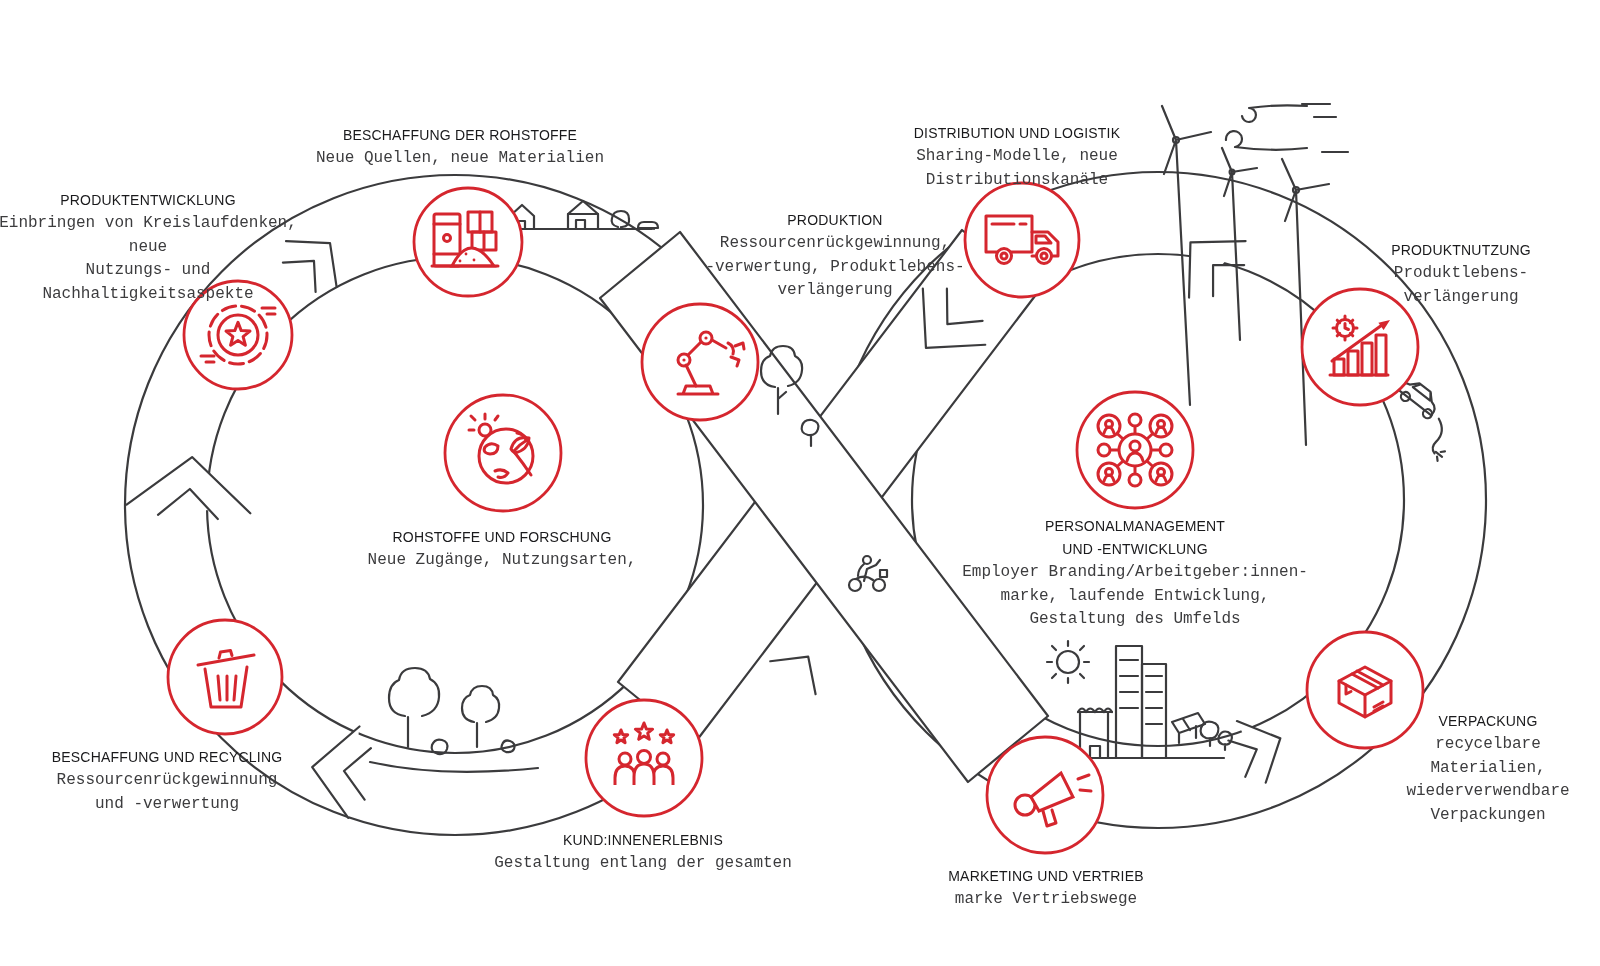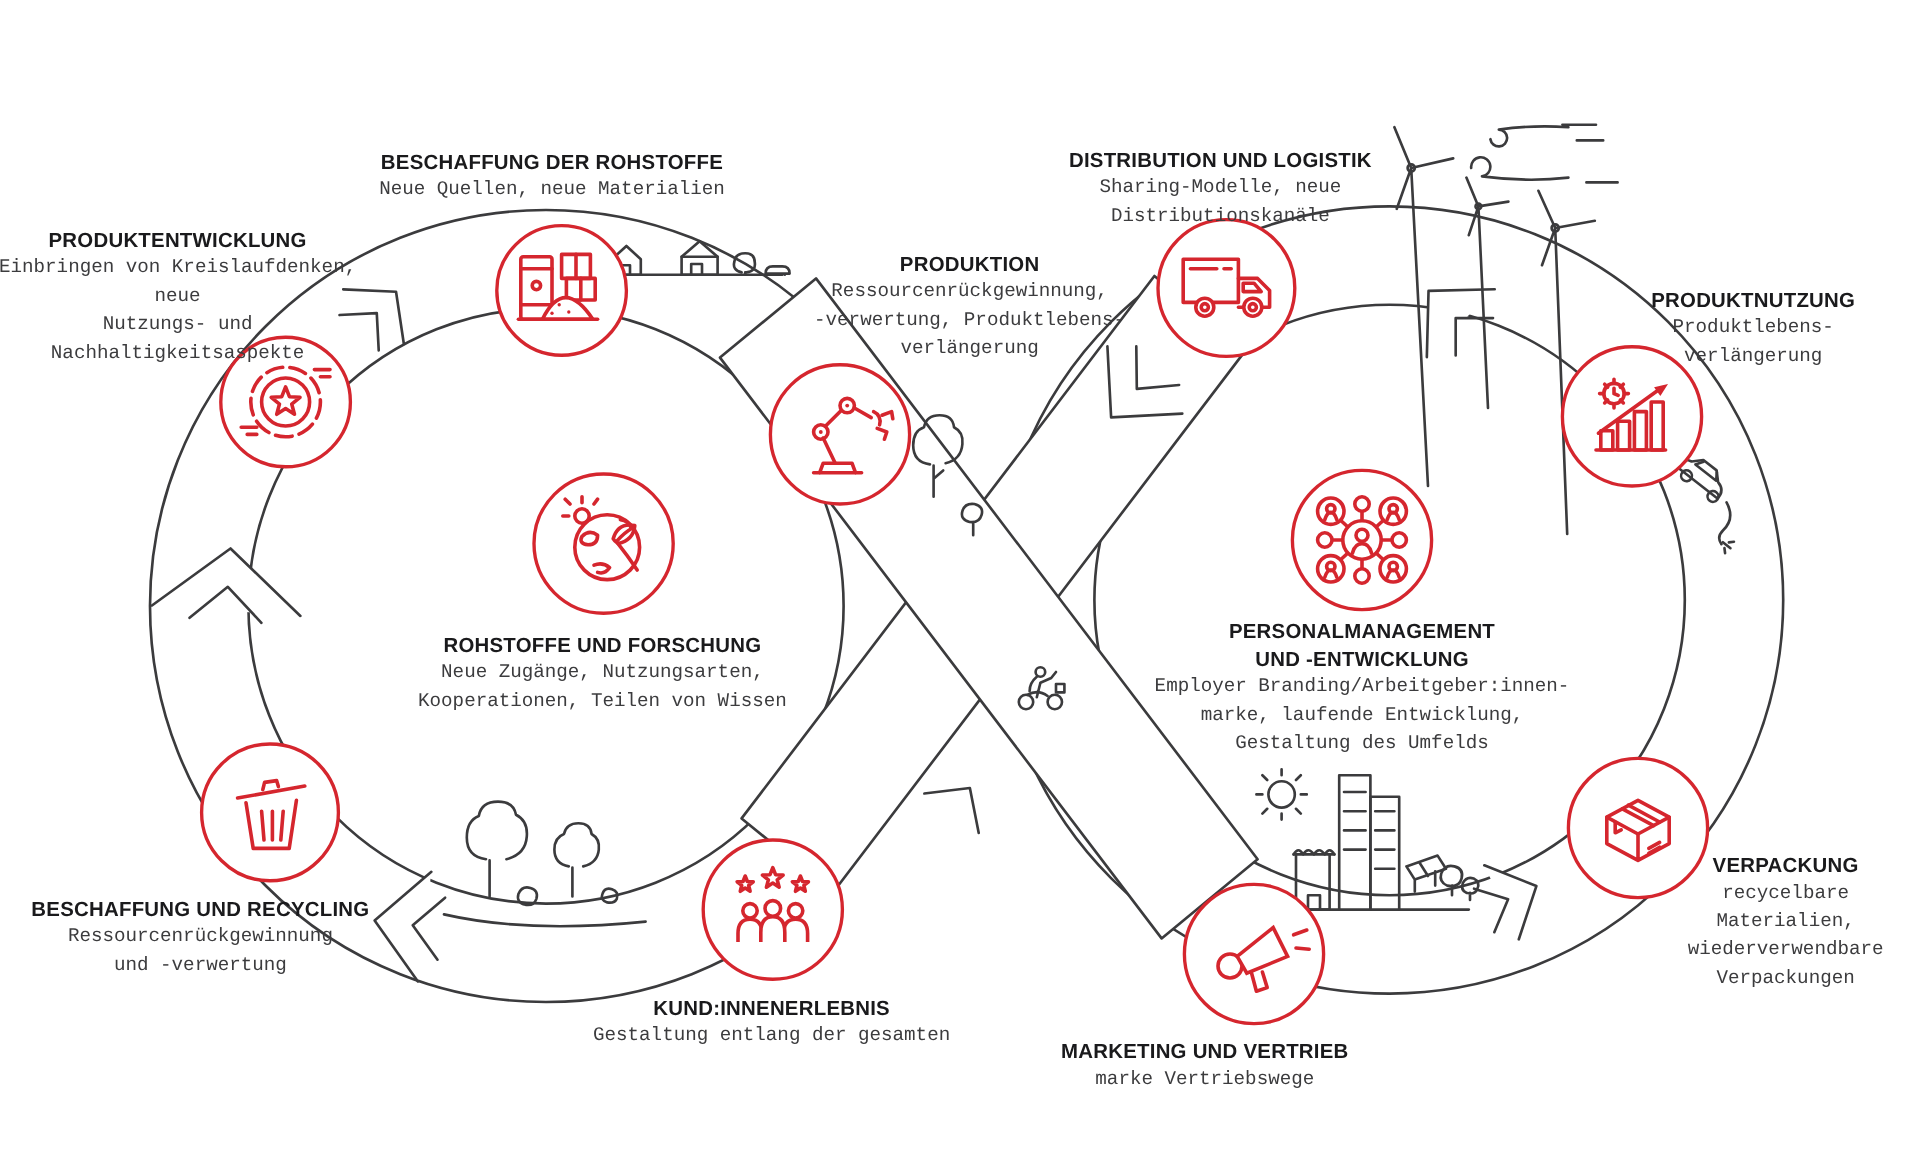--- a/index.html
+++ b/index.html
@@ -2,21 +2,21 @@
 <html style="--accent: #d5262e; --line: #3b3b3d; --title: #1a1a1c; --sub: #3c3c3e; --bg: #ffffff;"><head>
 <meta charset="utf-8">
 <style>
   :root { --accent:#d5262e; --line:#3b3b3d; --title:#1a1a1c; --sub:#3c3c3e; --bg:#ffffff; }
   * { box-sizing:border-box; }
   html,body { margin:0; padding:0; background:var(--bg); }
   .stage { position:relative; width:1600px; height:966px; background:var(--bg); overflow:hidden;
            font-family:"Liberation Sans","DejaVu Sans",sans-serif; }
   .stage > svg { position:absolute; left:0; top:0; }
   .label { position:absolute; text-align:center; }
-  .label .t { font-size:17px; font-weight:700; color:var(--title); line-height:23px; letter-spacing:.2px; }
+  .label .t { font-size:14px; font-weight:400; color:var(--title); line-height:23px; letter-spacing:.2px; }
   .label .s { font-size:16px; font-weight:400; color:var(--sub); line-height:23.5px;font-family:Liberation Mono, monospace; }
   
   .nc  { fill:#fff; stroke:var(--accent); stroke-width:2.8; }
   .ic  { fill:none; stroke:var(--accent); stroke-width:3; stroke-linecap:round; stroke-linejoin:round; }
   .icw { fill:#fff; stroke:var(--accent); stroke-width:3; }
   .icf { fill:var(--accent); stroke:none; }
   .ln  { fill:none; stroke:var(--line); stroke-width:2.2; stroke-linecap:round; stroke-linejoin:round; }
   .band{ fill:#fff; stroke:var(--line); stroke-width:2.2; stroke-linejoin:round; }
   .mask{ fill:#fff; stroke:none; }
 </style>
@@ -303,42 +303,41 @@
   <div class="t">PRODUKTENTWICKLUNG</div>
   <div class="s">Einbringen von Kreislaufdenken, neue</div>
   <div class="s">Nutzungs- und Nachhaltigkeitsaspekte</div>
 </div>
 
 <div class="label" style="left:290px; top:124px; width:340px">
   <div class="t">BESCHAFFUNG DER ROHSTOFFE</div>
   <div class="s">Neue Quellen, neue Materialien</div>
 </div>
 
-<div class="label" style="left:658px; top:209px; width:300px">
+<div class="label" style="left:685px; top:209px; width:300px">
   <div class="t">PRODUKTION</div>
   <div class="s">Ressourcenrückgewinnung,</div>
   <div class="s">-verwertung, Produktlebens-</div>
   <div class="s">verlängerung</div>
 </div>
 
 <div class="label" style="left:827px; top:122px; width:380px">
   <div class="t">DISTRIBUTION UND LOGISTIK</div>
   <div class="s">Sharing-Modelle, neue Distributionskanäle</div>
 </div>
 
 <div class="label" style="left:1351px; top:239px; width:220px">
   <div class="t">PRODUKTNUTZUNG</div>
   <div class="s">Produktlebens-</div>
   <div class="s">verlängerung</div>
 </div>
 
 <div class="label" style="left:342px; top:526px; width:320px">
   <div class="t">ROHSTOFFE UND FORSCHUNG</div>
   <div class="s">Neue Zugänge, Nutzungsarten,</div>
-  <div class="s">Kooperationen, Teilen von Wissen</div>
 </div>
 
 <div class="label" style="left:955px; top:515px; width:360px">
   <div class="t">PERSONALMANAGEMENT</div>
   <div class="t">UND -ENTWICKLUNG</div>
   <div class="s">Employer Branding/Arbeitgeber:innen-</div>
   <div class="s">marke, laufende Entwicklung,</div>
   <div class="s">Gestaltung des Umfelds</div>
 </div>
 
@@ -346,21 +345,21 @@
   <div class="t">BESCHAFFUNG UND RECYCLING</div>
   <div class="s">Ressourcenrückgewinnung</div>
   <div class="s">und -verwertung</div>
 </div>
 
 <div class="label" style="left:483px; top:829px; width:320px">
   <div class="t">KUND:INNENERLEBNIS</div>
   <div class="s">Gestaltung entlang der gesamten</div>
 </div>
 
-<div class="label" style="left:844px; top:865px; width:320px">
+<div class="label" style="left:886px; top:865px; width:320px">
   <div class="t">MARKETING UND VERTRIEB</div>
   <div class="s">marke Vertriebswege</div>
 </div>
 
 <div class="label" style="left:1378px; top:710px; width:220px">
   <div class="t">VERPACKUNG</div>
   <div class="s">recycelbare Materialien,</div>
   <div class="s">wiederverwendbare</div>
   <div class="s">Verpackungen</div>
 </div>

